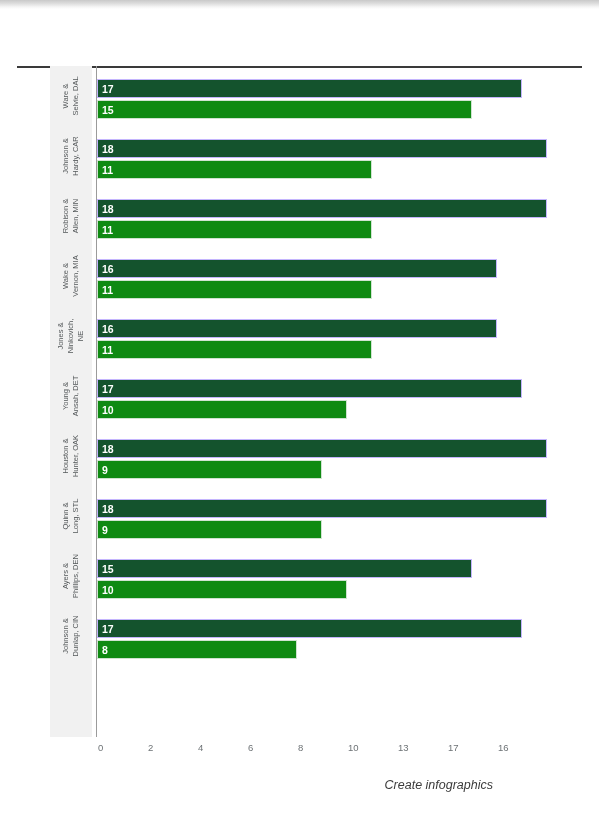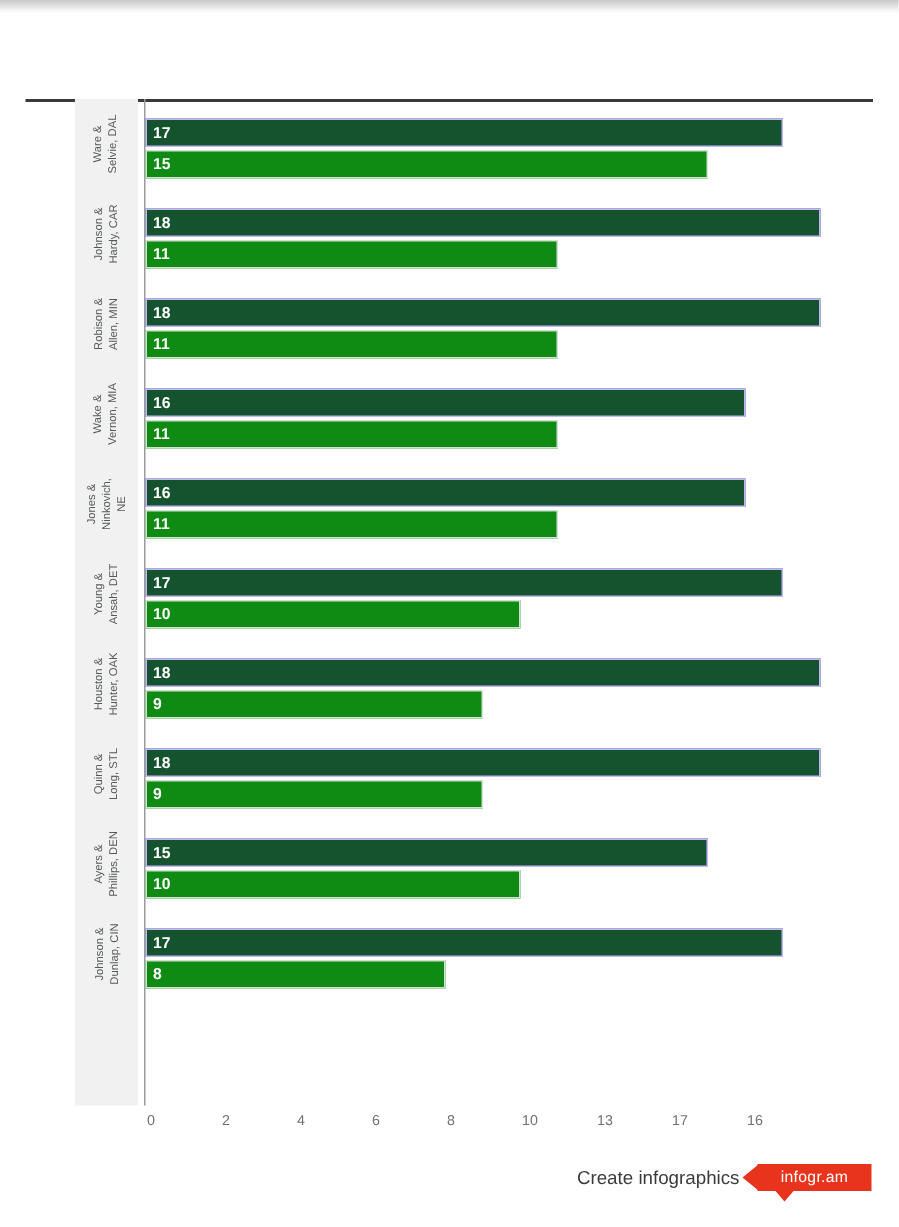--- a/index.html
+++ b/index.html
@@ -161,20 +161,21 @@
     left: 0;
     top: 770px;
     width: 599px;
     height: 48px;
   }
   .credit {
     position: absolute;
     right: 106px;
     top: 8px;
     font-size: 12.5px;
+    font-style: italic;
     color: #3b3b3b;
     font-family: "Liberation Sans", sans-serif;
     white-space: nowrap;
   }
   .brand-wrap {
     position: absolute;
     right: 12px;
     top: 4px;
     width: 92px;
     height: 28px;
@@ -402,22 +403,15 @@
         <div class="tick" style="left: 297px;">8</div>
         <div class="tick" style="left: 347px;">10</div>
         <div class="tick" style="left: 397px;">13</div>
         <div class="tick" style="left: 447px;">17</div>
         <div class="tick" style="left: 497px;">16</div>
       </div>
   </div>
 
   <div class="footer">
     <div class="credit">Create infographics</div>
-    <div class="brand-wrap">
-      <div class="brand-arrow"></div>
-      <div class="brand-box">
-        <span>infogr.am</span>
-      </div>
-      <div class="brand-tail"></div>
-    </div>
   </div>
 
 </div>
 
 </body></html>

